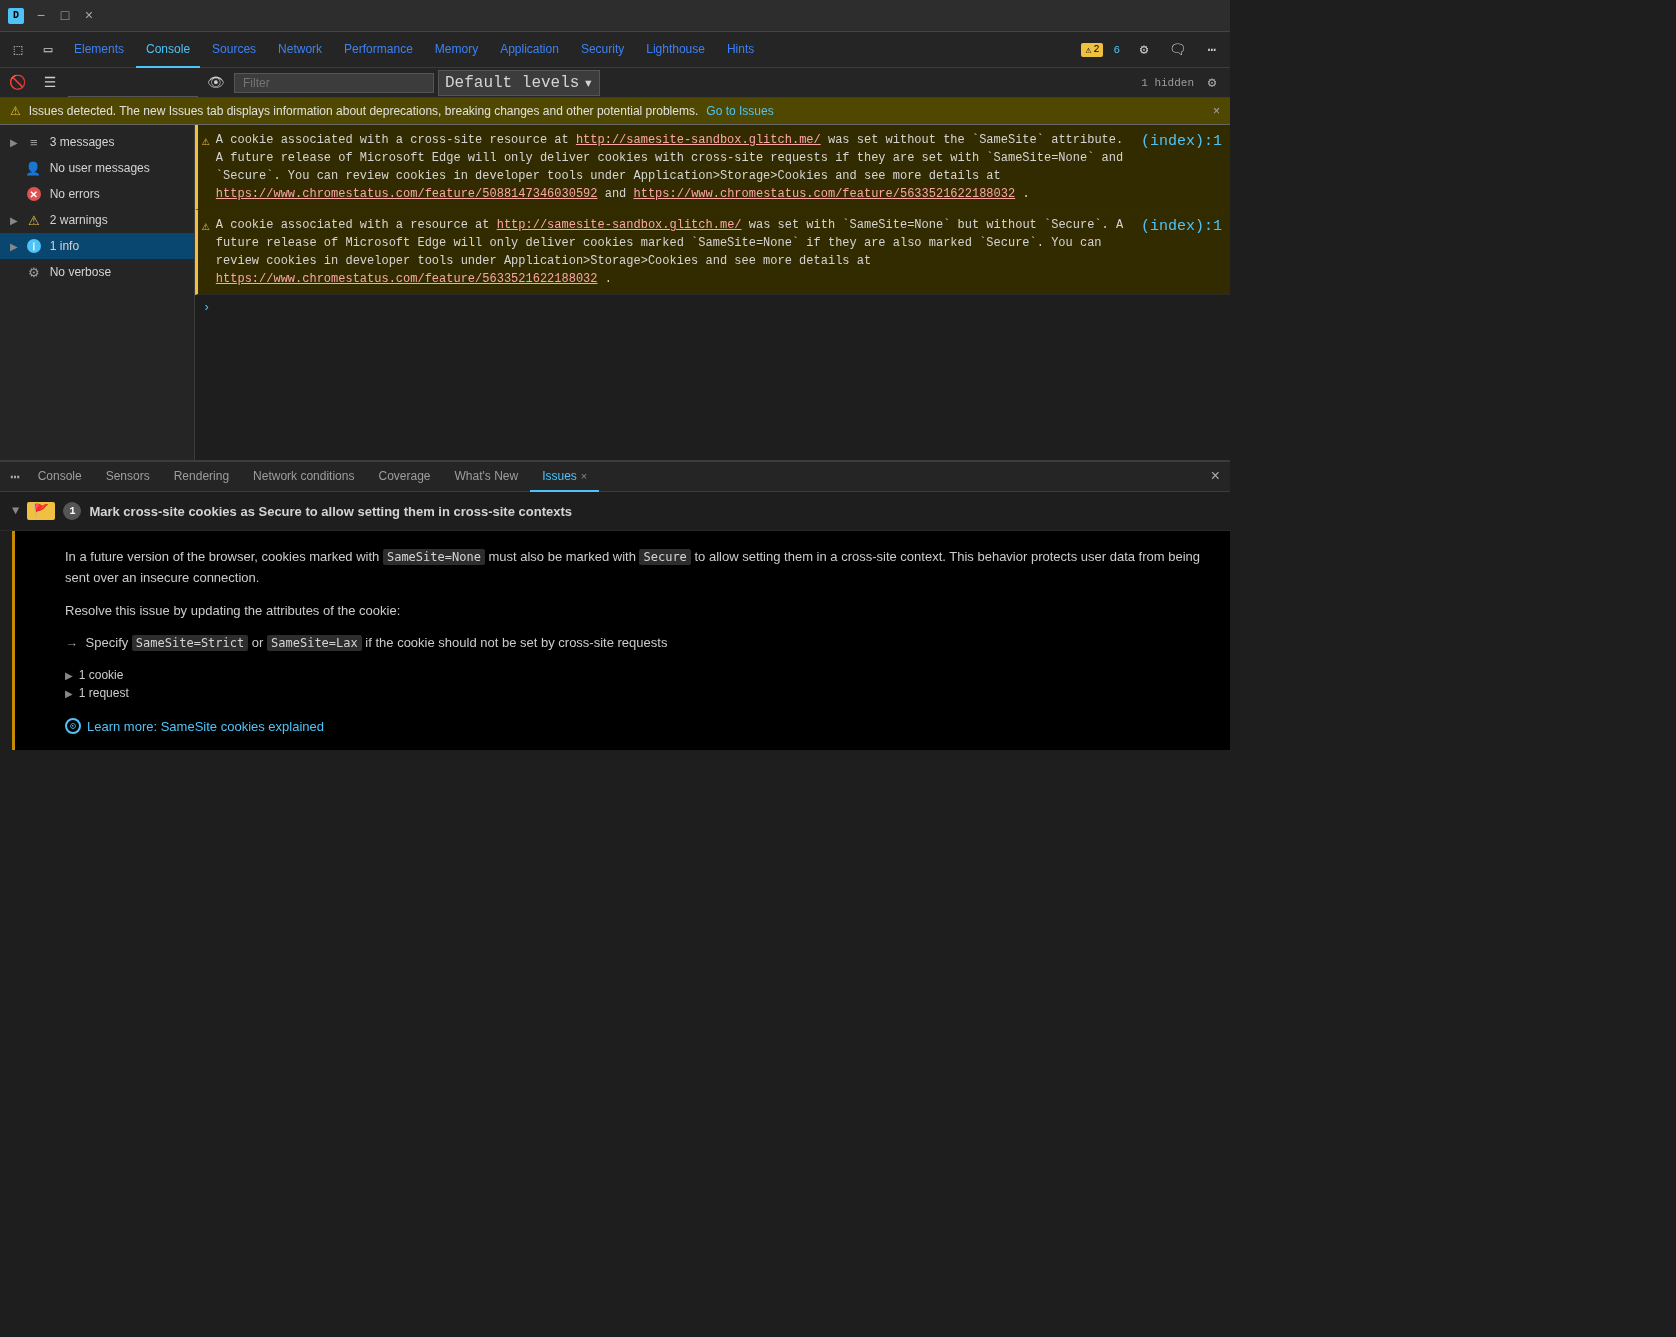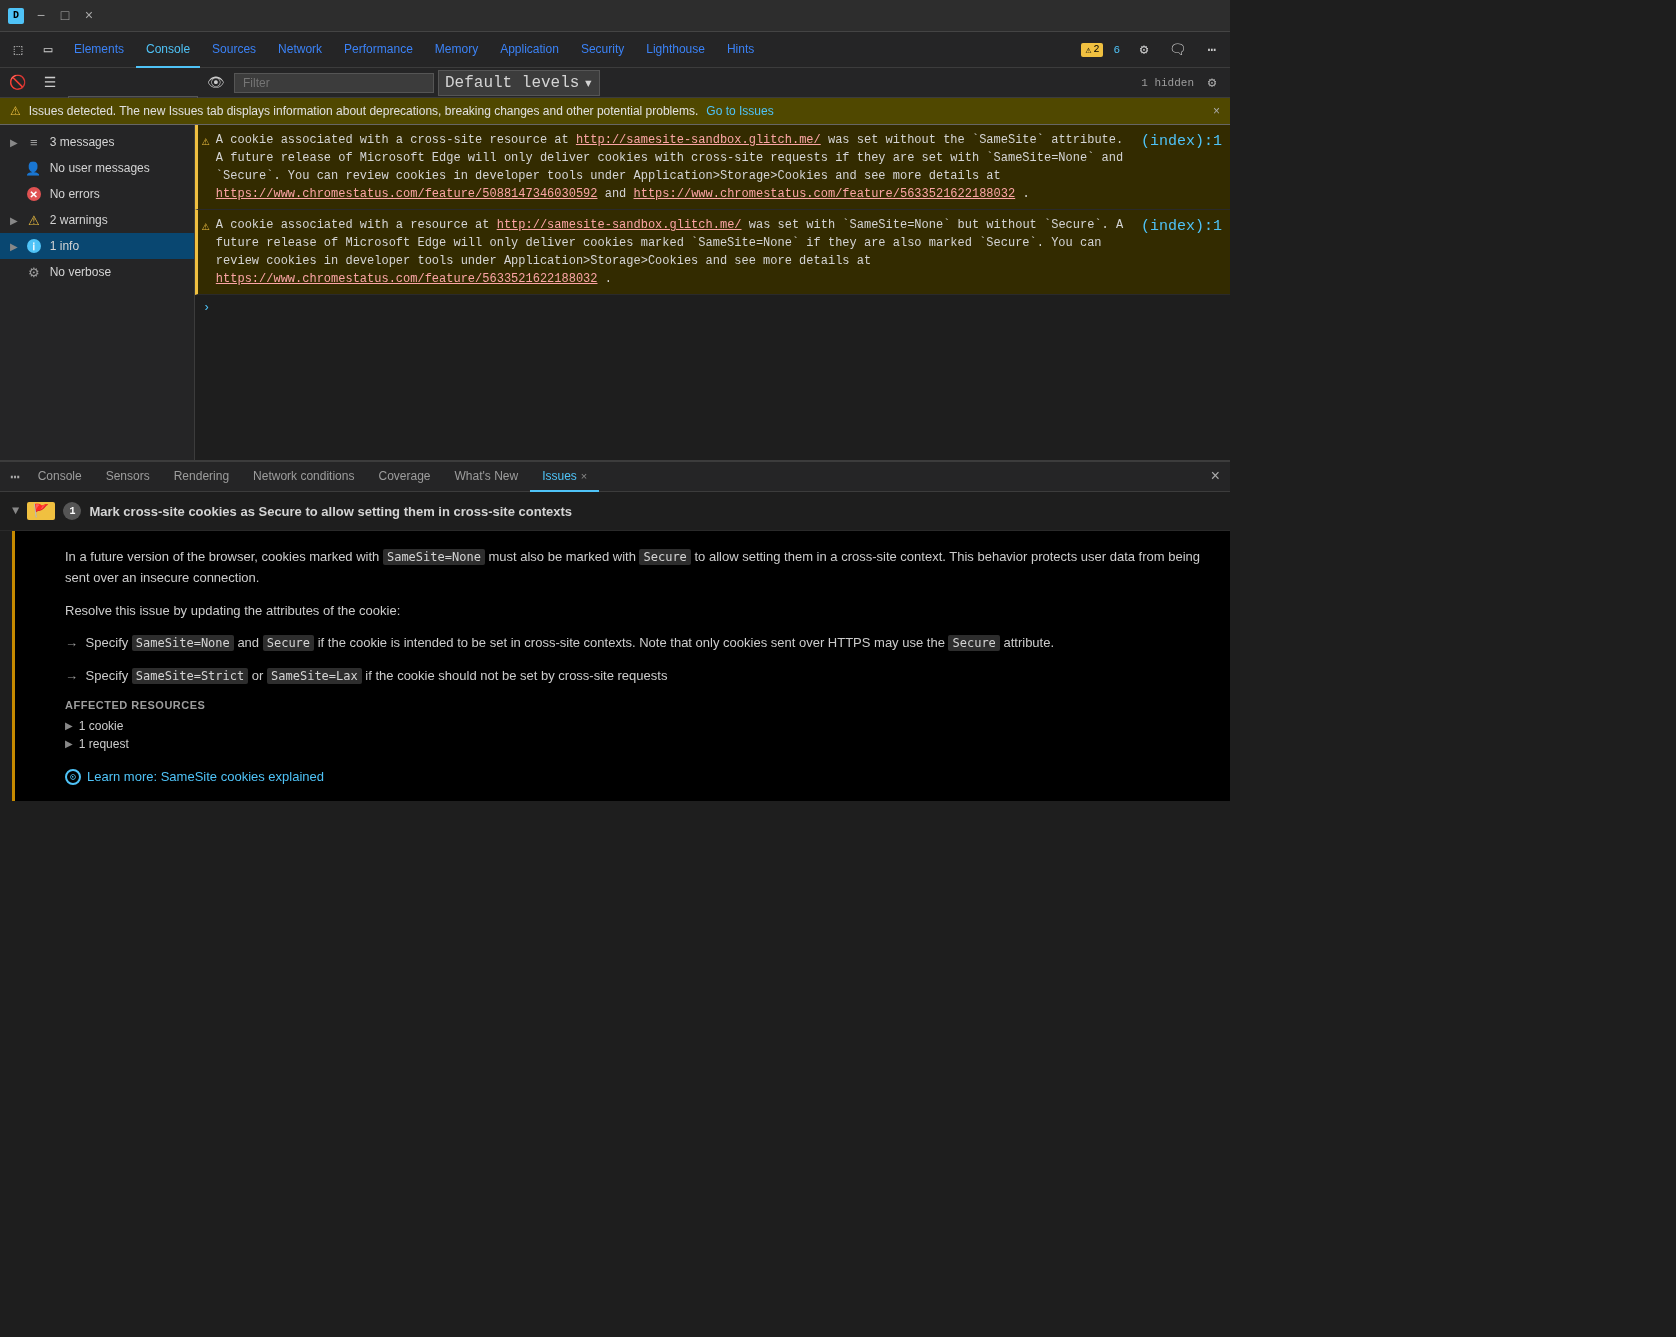--- a/index.html
+++ b/index.html
@@ -593,28 +593,24 @@
     </div>
 
     <div class="issue-body">
       <p>
         In a future version of the browser, cookies marked with <code>SameSite=None</code> must also be marked with <code>Secure</code> to allow setting them in a cross-site context. This behavior protects user data from being sent over an insecure connection.
       </p>
       <p>
         Resolve this issue by updating the attributes of the cookie:
       </p>
       <p>
-        <span class="arrow">→</span> Specify <code>SameSite=None</code> and <code>Secure</code> if the cookie is intended to be set in cross-site contexts. Note that only cookies sent over HTTPS may use the <code>Secure</code> attribute.
-      </p>
-      <p>
         <span class="arrow">→</span> Specify <code>SameSite=Strict</code> or <code>SameSite=Lax</code> if the cookie should not be set by cross-site requests
       </p>
 
       <div class="affected-resources">
-        <div class="affected-label">AFFECTED RESOURCES</div>
         <div class="affected-item">
           <span class="chevron">▶</span>
           <span>1 cookie</span>
         </div>
         <div class="affected-item">
           <span class="chevron">▶</span>
           <span>1 request</span>
         </div>
       </div>
 

